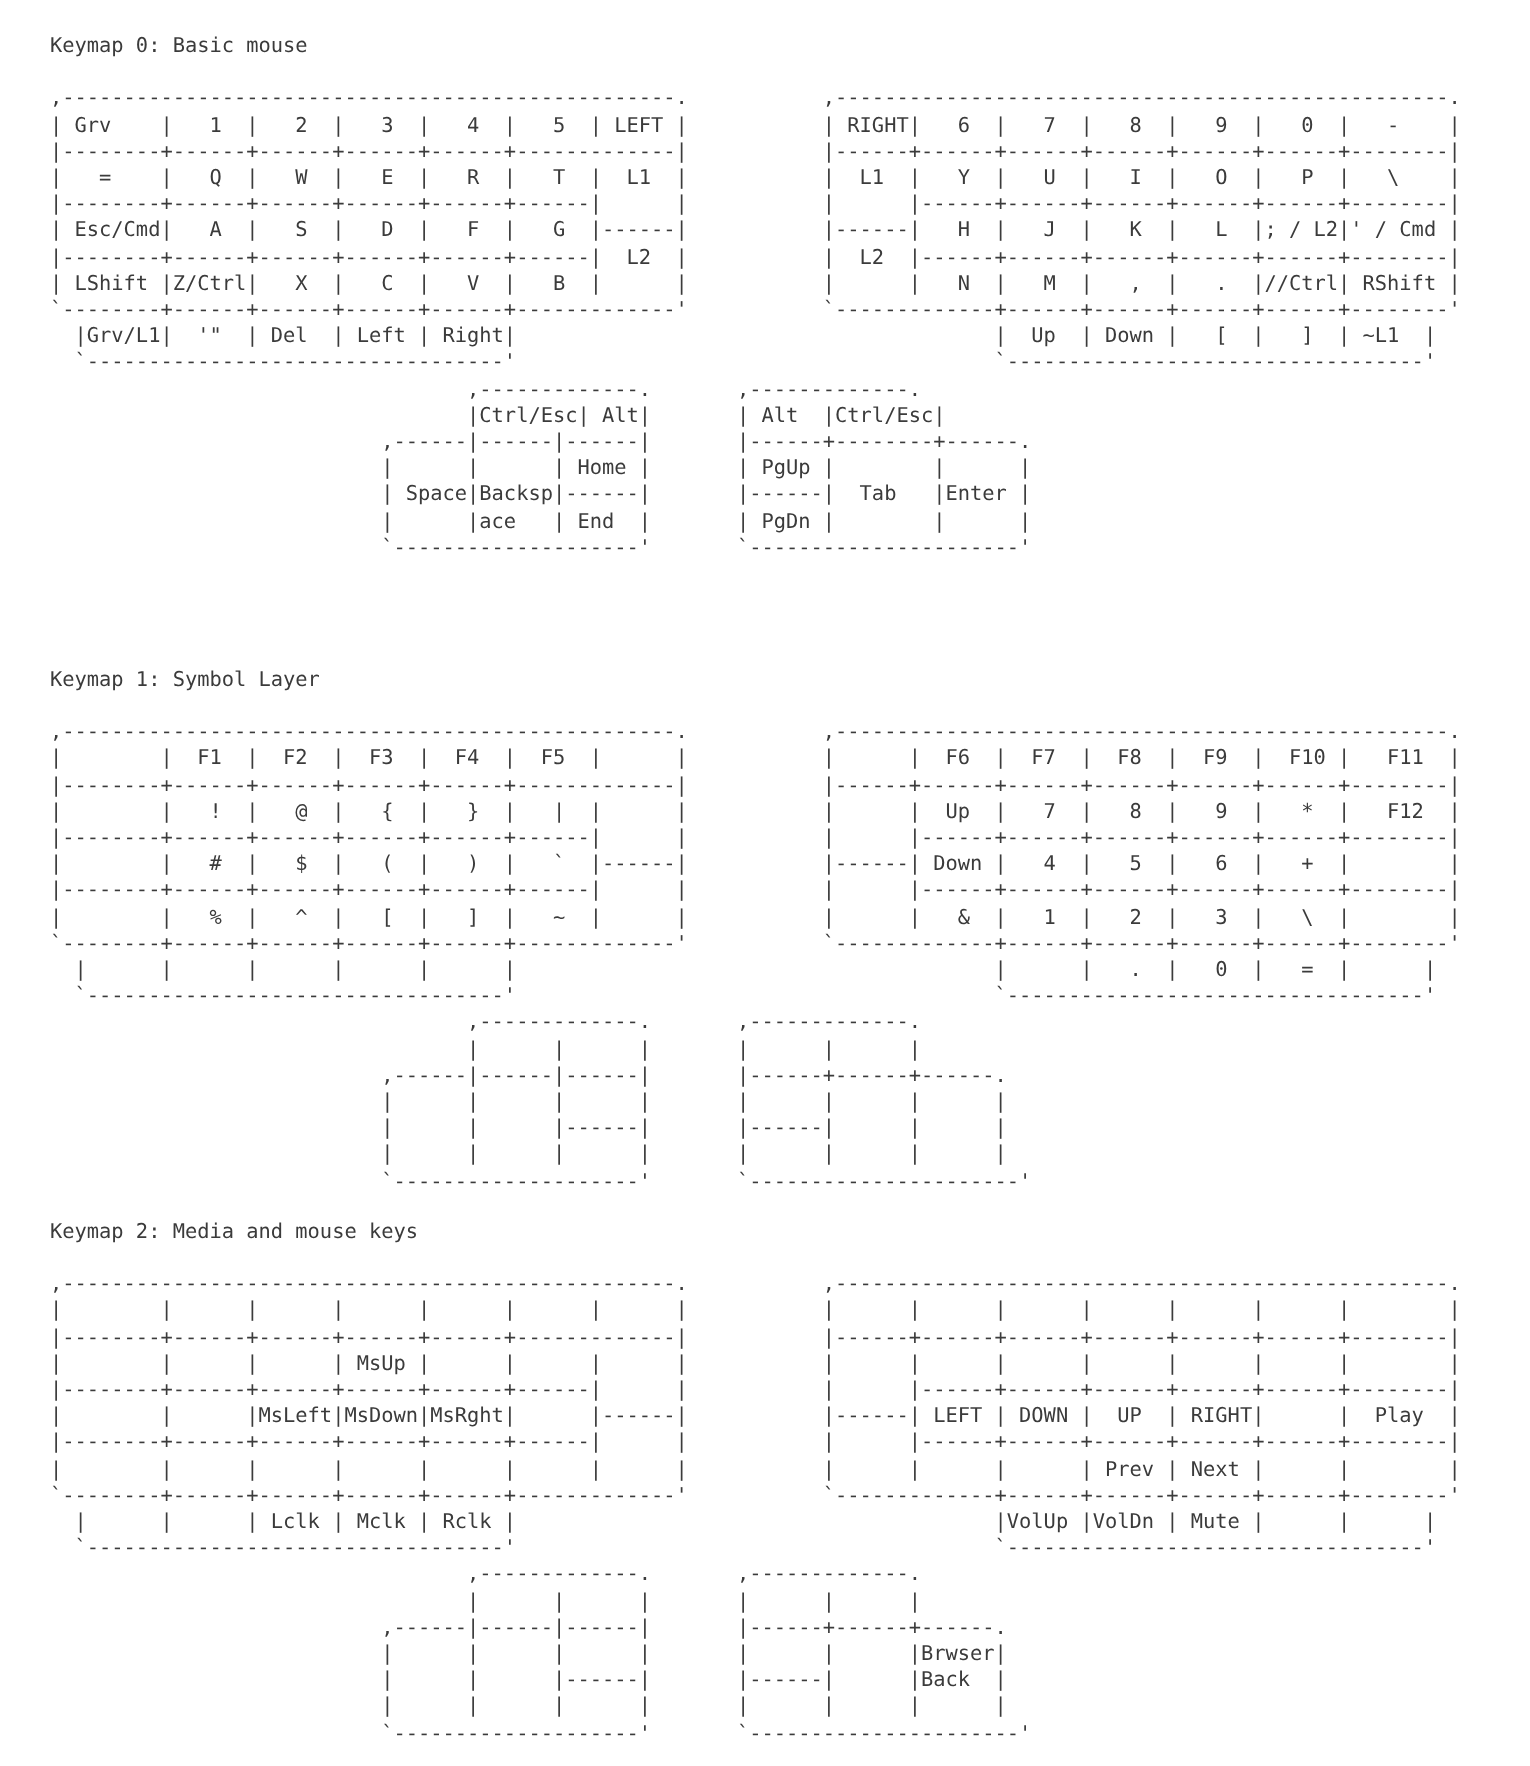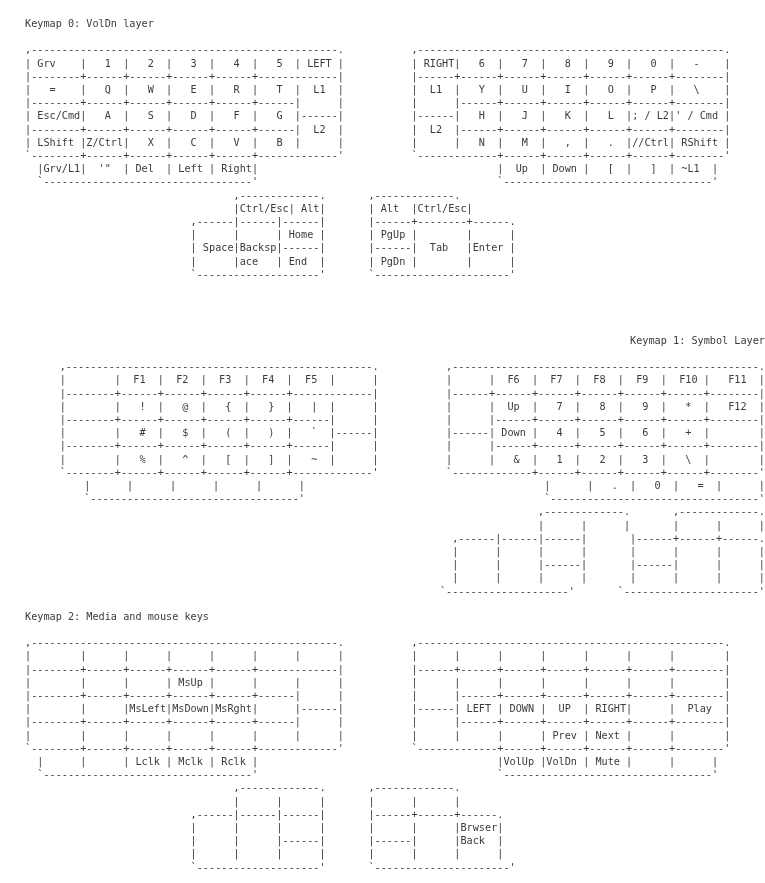--- a/index.html
+++ b/index.html
@@ -26,30 +26,30 @@
     height: 13.2px;
     font-weight: 400;
   }
   pre.keymap-art {
     margin: 13.2px 0 0 0;
     padding: 0;
     font: inherit;
     white-space: pre;
     color: inherit;
   }
-  .gap-large { margin-top: 52.8px; text-align: right; }
+  .gap-large { margin-top: 52.8px; }
   .gap-small { margin-top: 12px; }
 </style>
 </head>
 <body>
 
 <div class="doc">
 
   <section class="keymap-section">
-    <div class="keymap-title">Keymap 0: VolDn layer</div>
+    <div class="keymap-title">Keymap 0: Basic mouse</div>
     <pre class="keymap-art">,--------------------------------------------------.           ,--------------------------------------------------.
 | Grv    |   1  |   2  |   3  |   4  |   5  | LEFT |           | RIGHT|   6  |   7  |   8  |   9  |   0  |   -    |
 |--------+------+------+------+------+-------------|           |------+------+------+------+------+------+--------|
 |   =    |   Q  |   W  |   E  |   R  |   T  |  L1  |           |  L1  |   Y  |   U  |   I  |   O  |   P  |   \    |
 |--------+------+------+------+------+------|      |           |      |------+------+------+------+------+--------|
 | Esc/Cmd|   A  |   S  |   D  |   F  |   G  |------|           |------|   H  |   J  |   K  |   L  |; / L2|' / Cmd |
 |--------+------+------+------+------+------|  L2  |           |  L2  |------+------+------+------+------+--------|
 | LShift |Z/Ctrl|   X  |   C  |   V  |   B  |      |           |      |   N  |   M  |   ,  |   .  |//Ctrl| RShift |
 `--------+------+------+------+------+-------------'           `-------------+------+------+------+------+--------'
   |Grv/L1|  '"  | Del  | Left | Right|                                       |  Up  | Down |   [  |   ]  | ~L1  |

